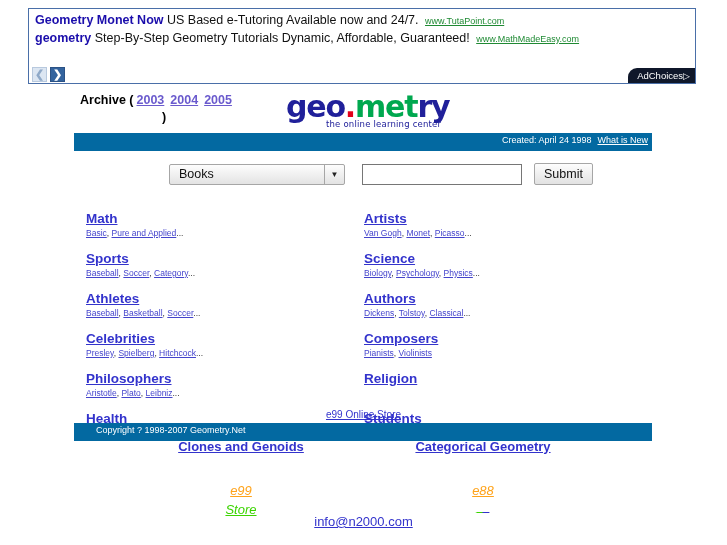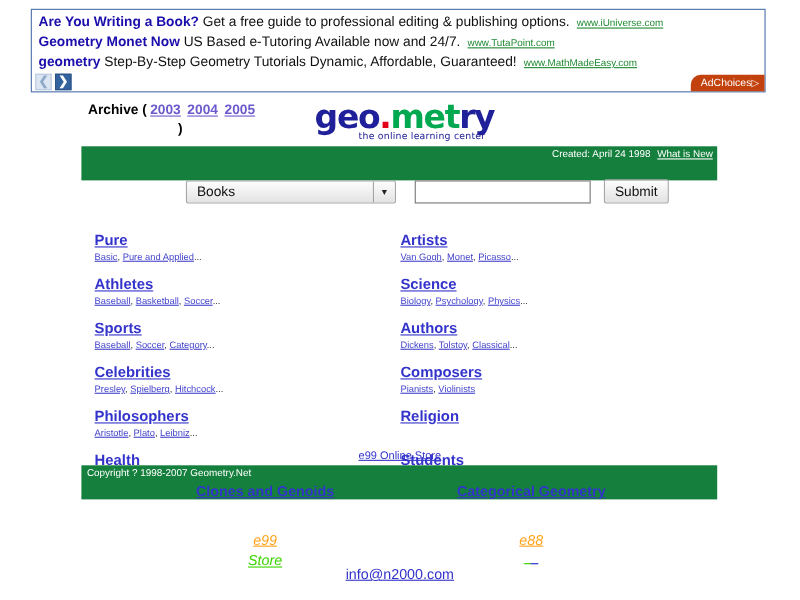--- a/index.html
+++ b/index.html
@@ -78,21 +78,21 @@
     background: #33639e;
     color: #ffffff;
     border: 1px solid #2b5285;
   }
   .adchoices {
     position: absolute;
     right: 0px;
     bottom: 0px;
     height: 15px;
     padding: 0 5px 0 9px;
-    background: #c2410c;
+    background: #0f172a;
     color: #ffffff;
     font-size: 9.5px;
     line-height: 15px;
     border-top-left-radius: 9px;
     white-space: nowrap;
   }
   .adchoices .tri { font-size: 9px; }
 
   
   .archive {
@@ -142,40 +142,40 @@
     color: #20209a;
     letter-spacing: 0.2px;
     font-family: "DejaVu Sans", sans-serif;
   }
 
   
   .bluebar {
     position: absolute;
     left: 74px;
     width: 578px;
-    height: 31px;
-    background: #15803d;
+    height: 18px;
+    background: #0369a1;
     color: #ffffff;
     font-size: 9px;
     line-height: 15px;
   }
   .bluebar.top { top: 133px; text-align: right; padding-right: 4px; box-sizing: border-box; }
-  .bluebar.bottom { top: 423px; text-align: left; padding-left: 5px; box-sizing: border-box; }
+  .bluebar.bottom { top: 423px; text-align: left; padding-left: 22px; box-sizing: border-box; }
   .bluebar a { color: #ffffff; text-decoration: underline; margin-left: 6px; }
 
   
   .searchbar {
     position: absolute;
     left: 169px;
     top: 163px;
     display: flex;
     align-items: center;
   }
   .sel {
-    width: 191px;
+    width: 176px;
     height: 21px;
     background: linear-gradient(#fdfdfd, #e3e3e3);
     border: 1px solid #a6a6a6;
     border-radius: 2px;
     font-family: "Liberation Sans", sans-serif;
     font-size: 12.5px;
     color: #111;
     box-sizing: border-box;
     display: flex;
     align-items: center;
@@ -313,25 +313,20 @@
     text-align: center;
     font-size: 13px;
   }
   .email a { color: #3333cc; text-decoration: underline; }
 </style>
 </head>
 <body>
 
 <div class="ad-block">
 
-  <div class="ad-row">
-    <span class="ad-title">Are You Writing a Book?</span>
-    <span>Get a free guide to professional editing &amp; publishing options.</span>
-    <span class="ad-url">www.iUniverse.com</span>
-  </div>
 
   <div class="ad-row">
     <span class="ad-title">Geometry Monet Now</span>
     <span>US Based e-Tutoring Available now and 24/7.</span>
     <span class="ad-url">www.TutaPoint.com</span>
   </div>
 
   <div class="ad-row">
     <span class="ad-title">geometry</span>
     <span>Step-By-Step Geometry Tutorials Dynamic, Affordable, Guaranteed!</span>
@@ -368,32 +363,32 @@
   </div>
   <input class="txtinput" type="text" value="" style="">
   <button class="submit-btn">Submit</button>
 </div>
 
 <div class="cats">
 
   <div class="col col-left">
 
     <div class="cat">
-      <a href="#" class="cat-title">Pure</a>
+      <a href="#" class="cat-title">Math</a>
       <div class="cat-subs"><a href="#">Basic</a><span class="sep">, </span><a href="#">Pure and Applied</a><span class="ell">...</span></div>
+    </div>
+
+    <div class="cat">
+      <a href="#" class="cat-title">Sports</a>
+      <div class="cat-subs"><a href="#">Baseball</a><span class="sep">, </span><a href="#">Soccer</a><span class="sep">, </span><a href="#">Category</a><span class="ell">...</span></div>
     </div>
 
     <div class="cat">
       <a href="#" class="cat-title">Athletes</a>
       <div class="cat-subs"><a href="#">Baseball</a><span class="sep">, </span><a href="#">Basketball</a><span class="sep">, </span><a href="#">Soccer</a><span class="ell">...</span></div>
-    </div>
-
-    <div class="cat">
-      <a href="#" class="cat-title">Sports</a>
-      <div class="cat-subs"><a href="#">Baseball</a><span class="sep">, </span><a href="#">Soccer</a><span class="sep">, </span><a href="#">Category</a><span class="ell">...</span></div>
     </div>
 
     <div class="cat">
       <a href="#" class="cat-title">Celebrities</a>
       <div class="cat-subs"><a href="#">Presley</a><span class="sep">, </span><a href="#">Spielberg</a><span class="sep">, </span><a href="#">Hitchcock</a><span class="ell">...</span></div>
     </div>
 
     <div class="cat">
       <a href="#" class="cat-title">Philosophers</a>
       <div class="cat-subs"><a href="#">Aristotle</a><span class="sep">, </span><a href="#">Plato</a><span class="sep">, </span><a href="#">Leibniz</a><span class="ell">...</span></div>

